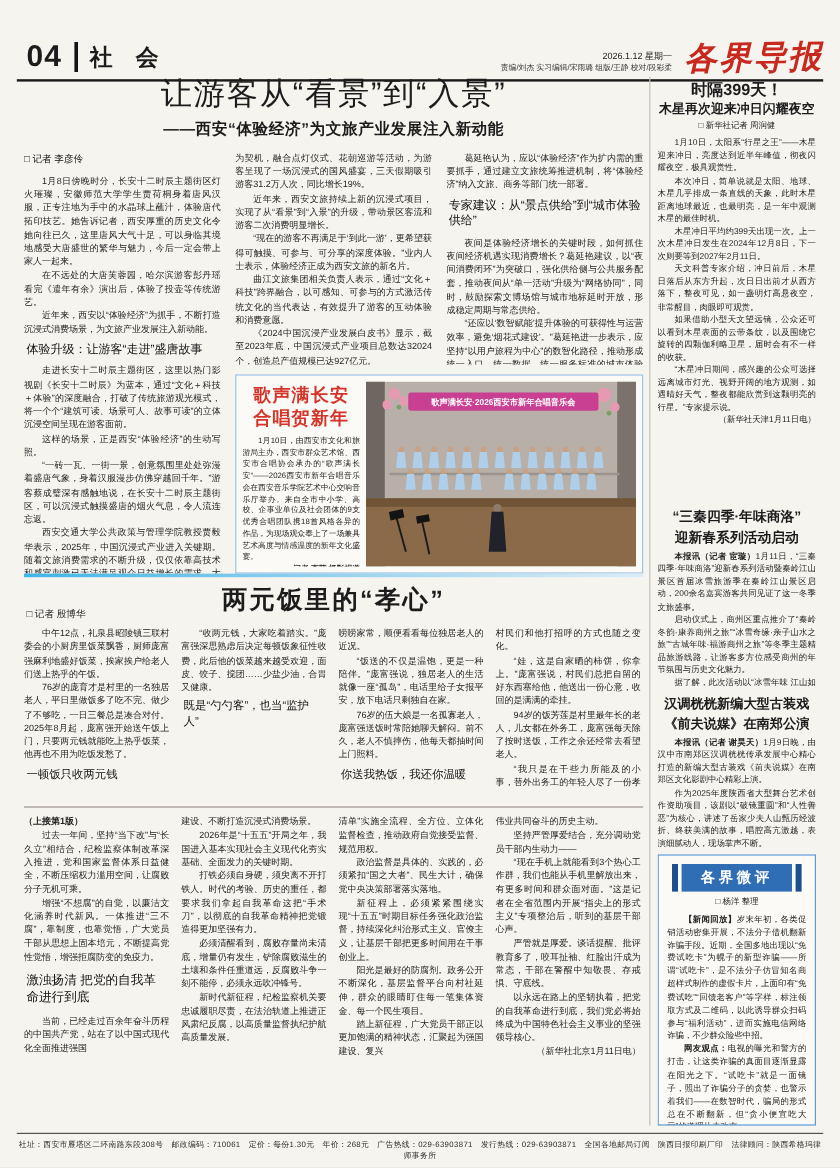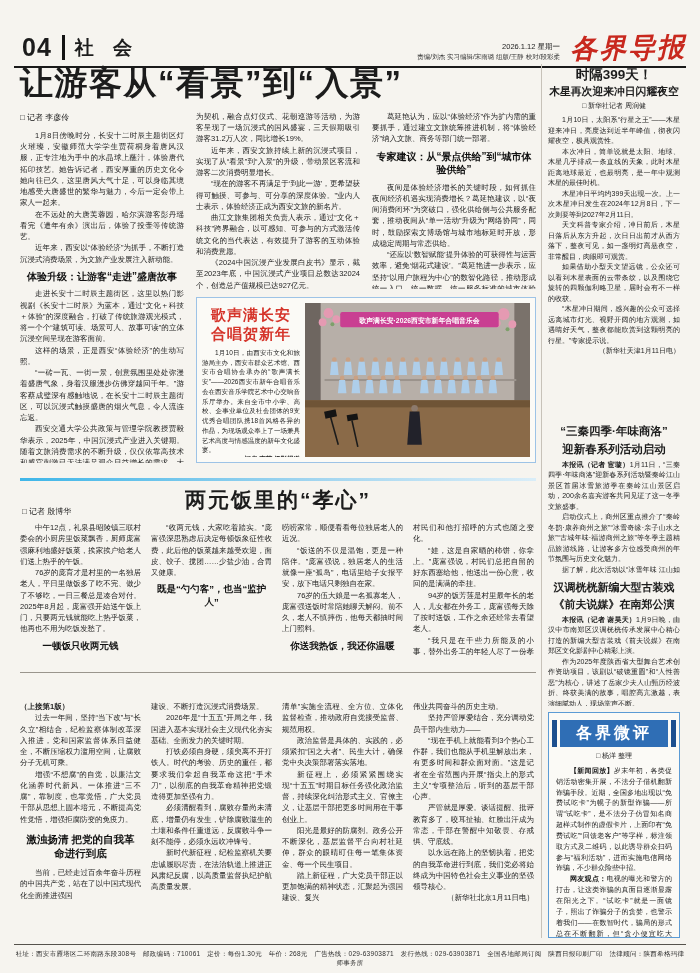--- a/index.html
+++ b/index.html
@@ -17,25 +17,25 @@
   .mh-date{font-size:7.5px;color:#222;}
   .mh-staff{font-size:6.5px;color:#333;}
   .logo{font-family:"Liberation Serif",serif;font-style:italic;font-weight:900;
         font-size:27px;color:#c8281e;letter-spacing:2px;transform:rotate(-1deg);line-height:1;}
   
   p{margin:0;text-indent:2em;text-align:justify;font-size:7.5px;line-height:1.5;color:#232323;}
   p.ni{text-indent:0;}
   p.lead{text-indent:0;font-weight:700;}
   p.end{text-align:right;text-indent:0;}
   p b{font-weight:800;}
-  h4.sub{margin:5px 2px;font-size:10px;font-weight:700;text-align:center;line-height:1.35;color:#111;}
+  h4.sub{margin:5px 2px;font-size:10px;font-weight:400;text-align:left;line-height:1.35;color:#111;}
   p.by{text-indent:0;font-size:8px;margin:1px 0 6px;color:#111;}
   
   .lead-story{position:absolute;left:20px;top:64px;width:516px;}
-  .ls-headline{font-size:33px;font-weight:700;letter-spacing:1.5px;line-height:1.15;}
+  .ls-headline{font-size:26px;font-weight:400;text-align:center;letter-spacing:1.5px;line-height:1.15;}
   .ls-deck{font-size:13px;font-weight:800;text-align:center;margin-top:5px;letter-spacing:0.5px;}
   .ls-cols{display:flex;gap:12px;margin-top:9px;height:352px;}
   .col3w{width:164px;overflow:hidden;}
   .ls-right{width:340px;display:flex;flex-direction:column;}
   .ls-subcols{display:flex;gap:12px;height:182px;overflow:hidden;}
   
   .concert-box{margin-top:8px;height:166px;border:1px solid #9dc3e6;background:#fbfaf6;
                display:flex;gap:5px;padding:5px;box-sizing:border-box;}
   .cb-left{width:98px;display:flex;flex-direction:column;overflow:hidden;}
   .cb-title{color:#d5342a;font-size:15px;font-weight:900;text-align:center;line-height:1.3;letter-spacing:1px;margin:2px 0 4px;}
@@ -48,35 +48,35 @@
              background:linear-gradient(90deg,#3fb6e8,#9fd4ef 55%,#d9edf8);}
   
   .meal{position:absolute;left:20px;top:486px;width:516px;height:178px;}
   .meal-headline{font-size:21px;font-weight:900;text-align:center;letter-spacing:2px;}
   .meal-by{position:absolute;left:2px;top:20px;font-size:8px;}
   .meal-cols{display:flex;gap:10px;margin-top:8px;height:136px;}
   .col4w{width:121px;overflow:hidden;}
   .meal h4.sub{font-size:9.5px;}
   
   .cont{position:absolute;left:20px;top:672px;width:516px;height:262px;border-top:1px solid #9a958d;padding-top:6px;box-sizing:border-box;}
-  .cont-cols{display:flex;gap:10px;height:100%;margin-top:22px;}
+  .cont-cols{display:flex;gap:10px;height:100%;}
   .cont h4.sub{font-size:10.5px;margin:7px 2px;}
   
   .vrule{position:absolute;left:541px;top:64px;height:874px;width:1px;background:#c7c2b9;}
   .rcol{position:absolute;left:548px;top:64px;width:132px;height:876px;display:flex;flex-direction:column;gap:6px;overflow:hidden;justify-content:center;}
   .rcol p{font-size:7px;line-height:1.5;}
   .r-art{overflow:hidden;}
   .r-title1{font-size:13.5px;font-weight:900;text-align:center;line-height:1.3;}
   .r-title2{font-size:10.8px;font-weight:900;text-align:center;line-height:1.3;margin-bottom:3px;}
   .r-by{font-size:7px;text-align:center;margin:2px 0 4px;text-indent:0;}
   
   .wp-box{border:1px solid #5b9bd5;background:#fbfaf6;padding:7px 7px 5px;box-sizing:border-box;height:226px;overflow:hidden;}
   .wp-head{text-align:center;margin-bottom:4px;}
   .wp-title{display:inline-block;position:relative;background:#2f6eb5;color:#fff;
-            font-size:16px;font-weight:900;letter-spacing:3px;padding:3px 16px;}
+            font-size:12px;font-weight:900;letter-spacing:3px;padding:3px 16px;}
   .wp-title::before,.wp-title::after{content:"";position:absolute;top:0;width:5px;height:100%;background:#1c4f8f;}
   .wp-title::before{left:-8px;} .wp-title::after{right:-8px;}
   .wp-by{text-align:center;font-size:7.5px;margin-bottom:4px;text-indent:0;}
   .wp-box p{font-size:7px;line-height:1.55;}
   
   .footer{position:absolute;left:14px;right:14px;top:944px;border-top:1px solid #55524c;padding-top:5px;
           font-size:6.5px;color:#2e2e2e;text-align:center;letter-spacing:0.3px;}
 </style>
 </head>
 <body>
@@ -93,20 +93,21 @@
       <div class="mh-meta">
         <div class="mh-date">2026.1.12 星期一</div>
         <div class="mh-staff">责编/刘杰 实习编辑/宋雨璐 组版/王静 校对/段彩柔</div>
       </div>
       <div class="logo">各界导报</div>
     </div>
   </div>
 
   <div class="lead-story">
     <div class="ls-headline">让游客从“看景”到“入景”</div>
+    <div class="ls-deck">——西安“体验经济”为文旅产业发展注入新动能</div>
     <div class="ls-cols">
       <div class="col3w">
           <p class="by">□ 记者 李彦伶</p>
           <p>1月8日傍晚时分，长安十二时辰主题街区灯火璀璨，安徽师范大学学生贾荷桐身着唐风汉服，正专注地为手中的水晶球上蘸汁，体验唐代拓印技艺。她告诉记者，西安厚重的历史文化令她向往已久，这里唐风大气十足，可以身临其境地感受大唐盛世的繁华与魅力，今后一定会带上家人一起来。</p>
           <p>在不远处的大唐芙蓉园，哈尔滨游客彭丹瑶看完《遣年有余》演出后，体验了投壶等传统游艺。</p>
           <p>近年来，西安以“体验经济”为抓手，不断打造沉浸式消费场景，为文旅产业发展注入新动能。</p>
           <h4 class="sub">体验升级：让游客“走进”盛唐故事</h4>
           <p>走进长安十二时辰主题街区，这里以热门影视剧《长安十二时辰》为蓝本，通过“文化＋科技＋体验”的深度融合，打破了传统旅游观光模式，将一个个“建筑可读、场景可人、故事可读”的立体沉浸空间呈现在游客面前。</p>
           <p>这样的场景，正是西安“体验经济”的生动写照。</p>
           <p>“一砖一瓦、一街一景，创意氛围里处处弥漫着盛唐气象，身着汉服漫步仿佛穿越回千年。”游客蔡成璧深有感触地说，在长安十二时辰主题街区，可以沉浸式触摸盛唐的烟火气息，令人流连忘返。</p>

